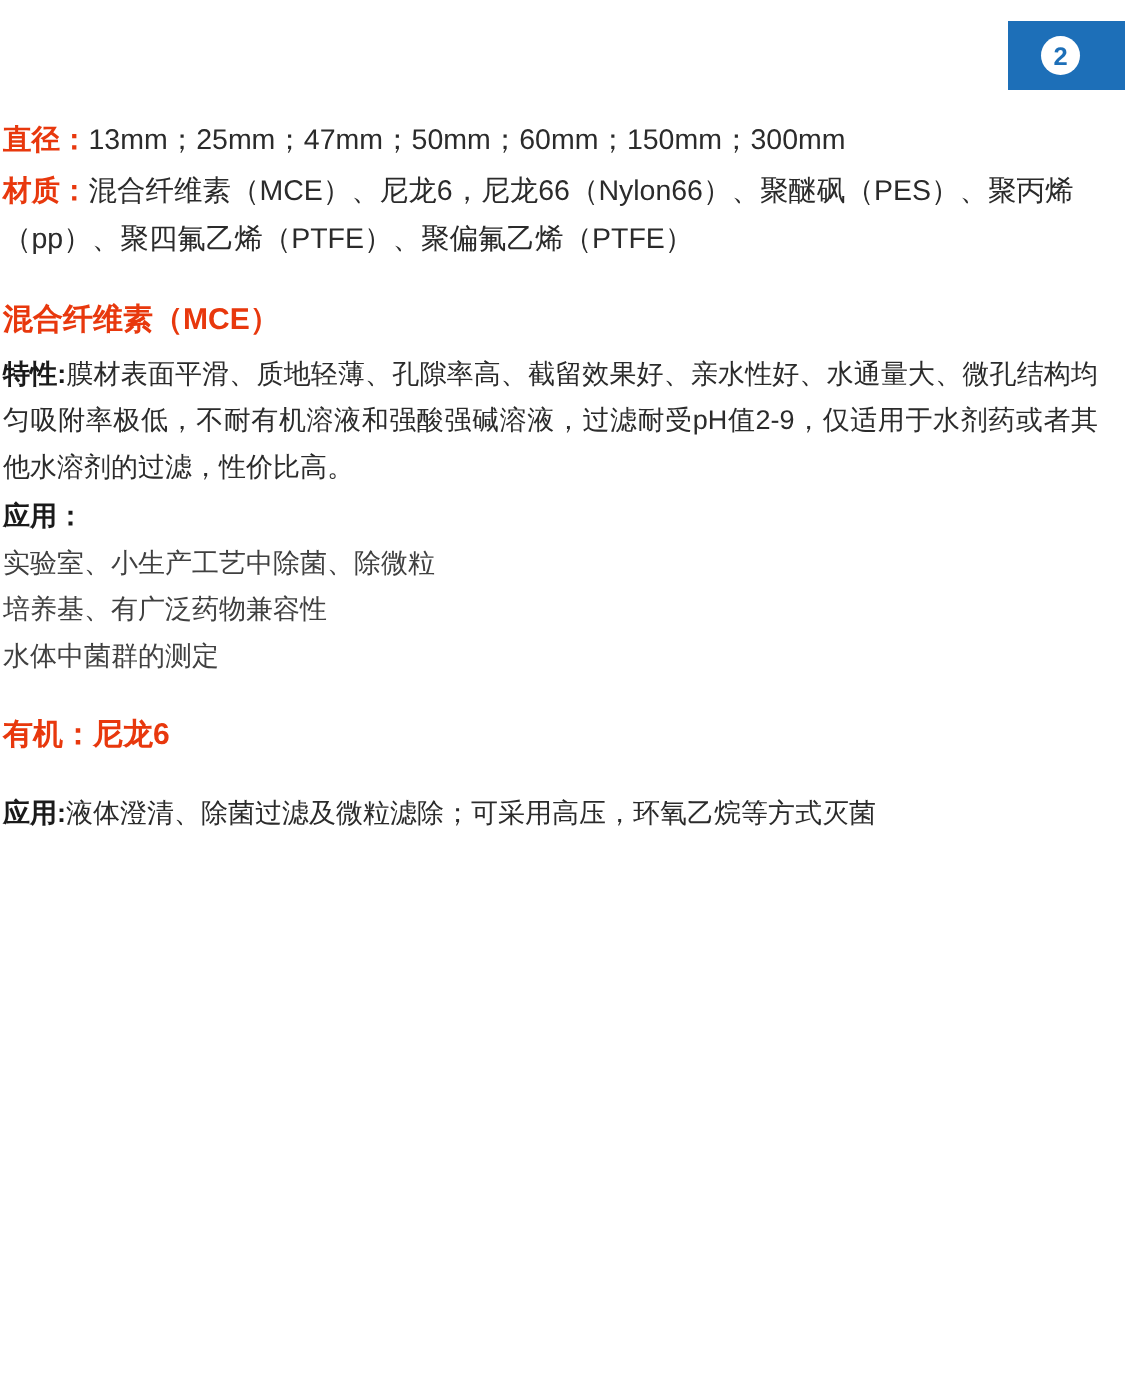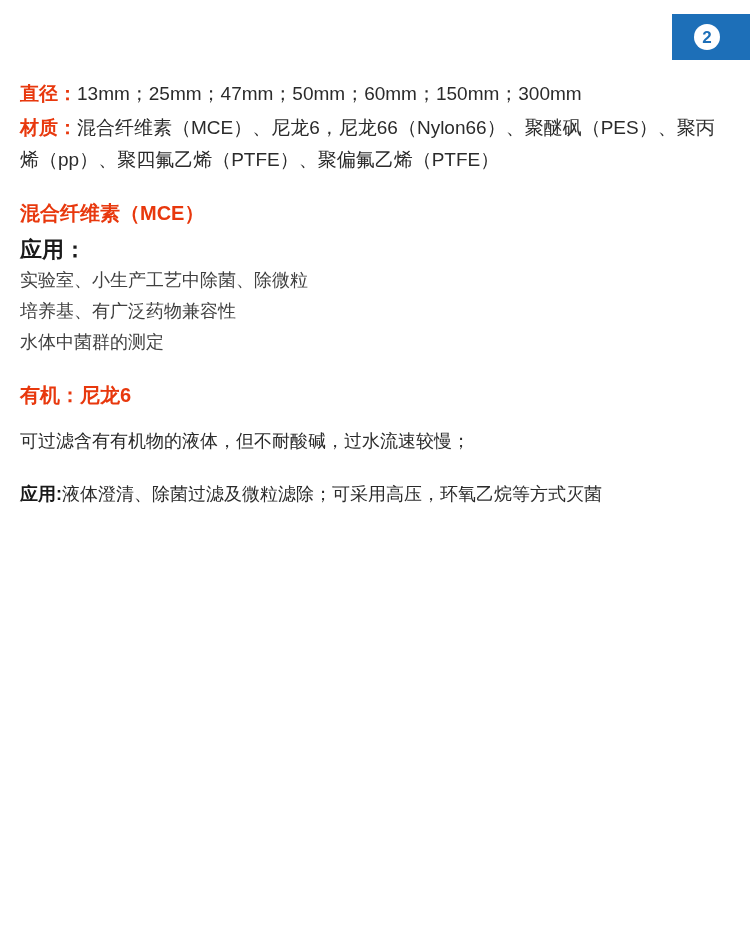--- a/index.html
+++ b/index.html
@@ -53,21 +53,21 @@
     font-size: 25px;
     font-weight: bold;
     letter-spacing: 2px;
     white-space: nowrap;
   }
 
   
   .content {
     position: absolute;
     top: 78px;
-    left: 20px;
+    left: 2px;
     right: 18px;
   }
 
   .spec-line {
     font-size: 19px;
     line-height: 32px;
     color: #2b2b2b;
     margin-bottom: 2px;
   }
   .spec-label {
@@ -92,21 +92,21 @@
     font-size: 18px;
     line-height: 31px;
     color: #2b2b2b;
     text-align: justify;
   }
   .para-label {
     font-weight: bold;
     color: #1a1a1a;
   }
   .block-label {
-    font-size: 22px;
+    font-size: 18px;
     font-weight: bold;
     line-height: 31px;
     color: #1a1a1a;
     margin-top: 2px;
   }
   .app-line {
     font-size: 18px;
     line-height: 31px;
     color: #404040;
   }
@@ -129,31 +129,31 @@
 
     <div class="spec-line">
       <span class="spec-label">直径：</span><span class="spec-value">13mm；25mm；47mm；50mm；60mm；150mm；300mm</span>
     </div>
     <div class="spec-line">
       <span class="spec-label">材质：</span><span class="spec-value">混合纤维素（MCE）、尼龙6，尼龙66（Nylon66）、聚醚砜（PES）、聚丙烯（pp）、聚四氟乙烯（PTFE）、聚偏氟乙烯（PTFE）</span>
     </div>
 
     <div class="section gap-md">
       <div class="section-title">混合纤维素（MCE）</div>
+      <div class="para">
+        <span class="para-label">特性:</span><span>膜材表面平滑、质地轻薄、孔隙率高、截留效果好、亲水性好、水通量大、微孔结构均匀吸附率极低，不耐有机溶液和强酸强碱溶液，过滤耐受pH值2-9，仅适用于水剂药或者其他水溶剂的过滤，性价比高。</span>
+      </div>
       <div class="block-label">应用：</div>
       <div class="app-line">实验室、小生产工艺中除菌、除微粒</div>
       <div class="app-line">培养基、有广泛药物兼容性</div>
       <div class="app-line">水体中菌群的测定</div>
     </div>
 
     <div class="section gap-md">
       <div class="section-title">有机：尼龙6</div>
-      <div class="para gap-sm tight">
-        <span>可过滤含有有机物的液体，但不耐酸碱，过水流速较慢；</span>
-      </div>
     </div>
 
     <div class="section gap-md">
       <div class="para gap-sm">
         <span class="para-label">应用:</span><span>液体澄清、除菌过滤及微粒滤除；可采用高压，环氧乙烷等方式灭菌</span>
       </div>
     </div>
 
   </div>
 </div>

